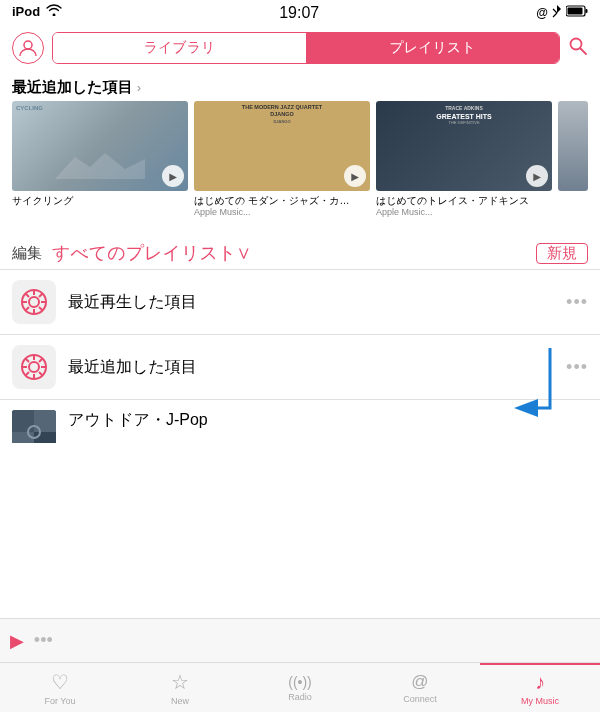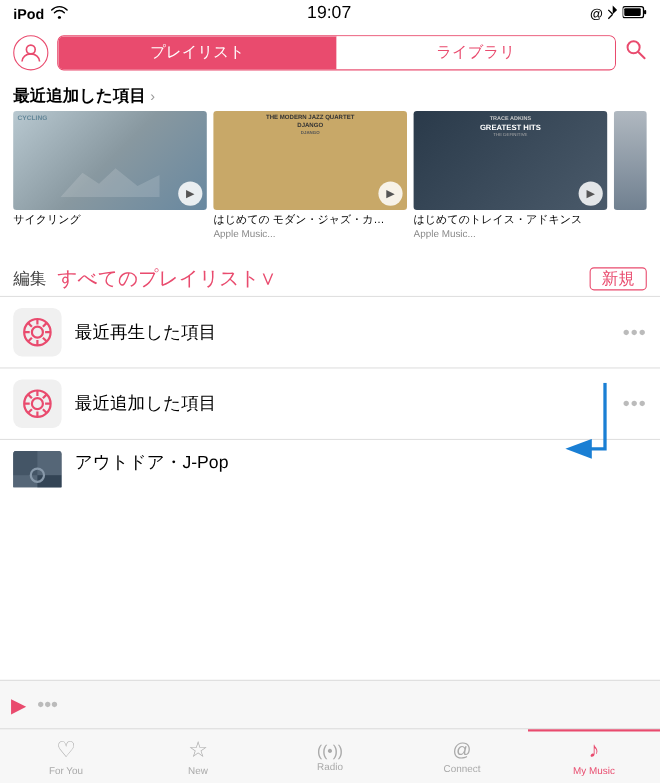--- a/index.html
+++ b/index.html
@@ -9,21 +9,21 @@
       font-family: -apple-system, 'Helvetica Neue', Helvetica, Arial, sans-serif;
       background: #fff;
       overflow: hidden;
       position: relative;
     }
 
     
     .status-bar {
       display: flex;
       justify-content: space-between;
-      align-items: center;
+      align-items: flex-start;
       padding: 4px 12px;
       font-size: 13px;
       font-weight: 600;
       height: 24px;
       background: #fff;
     }
     .status-left { display: flex; align-items: center; gap: 6px; }
     .status-center { font-size: 16px; font-weight: 400; }
     .status-right { display: flex; align-items: center; gap: 4px; }
 
@@ -366,22 +366,22 @@
 </div>
 
 <div class="nav-bar">
   <div class="nav-avatar">
     <svg width="20" height="20" viewBox="0 0 20 20">
       <circle cx="10" cy="7" r="4" fill="none" stroke="#e94b6e" stroke-width="1.5"></circle>
       <path d="M2 18c0-4 3.6-7 8-7s8 3 8 7" fill="none" stroke="#e94b6e" stroke-width="1.5"></path>
     </svg>
   </div>
   <div class="nav-tabs">
+    <div class="nav-tab inactive">ライブラリ</div>
     <div class="nav-tab active">プレイリスト</div>
-    <div class="nav-tab inactive">ライブラリ</div>
   </div>
   <div class="nav-search">
     <svg width="20" height="20" viewBox="0 0 20 20">
       <circle cx="8" cy="8" r="5.5" fill="none" stroke="#e94b6e" stroke-width="1.8"></circle>
       <line x1="12.5" y1="12.5" x2="18" y2="18" stroke="#e94b6e" stroke-width="1.8" stroke-linecap="round"></line>
     </svg>
   </div>
 </div>
 
 <div class="section-header">

